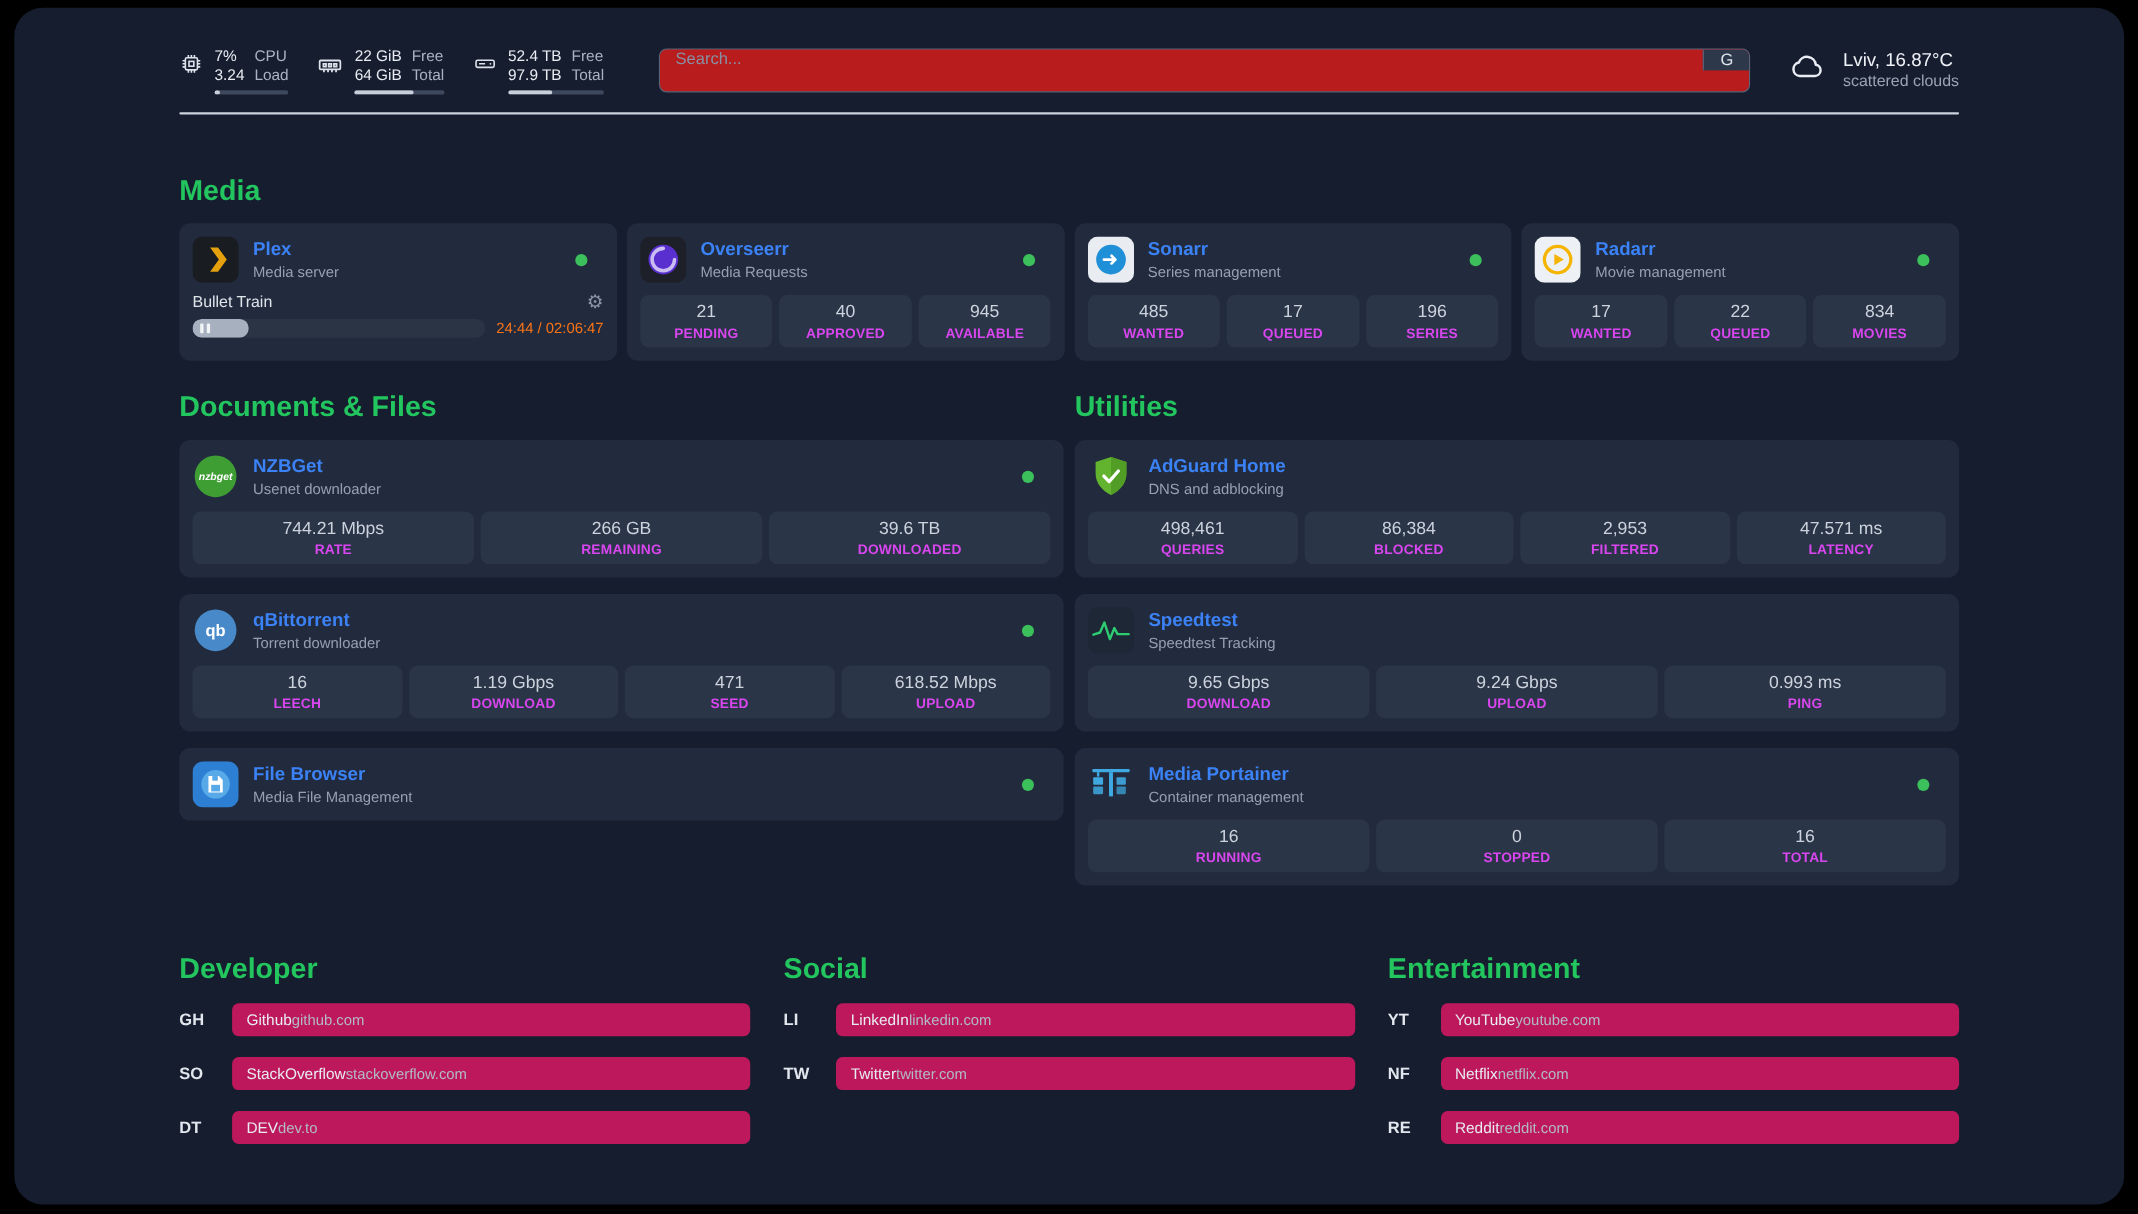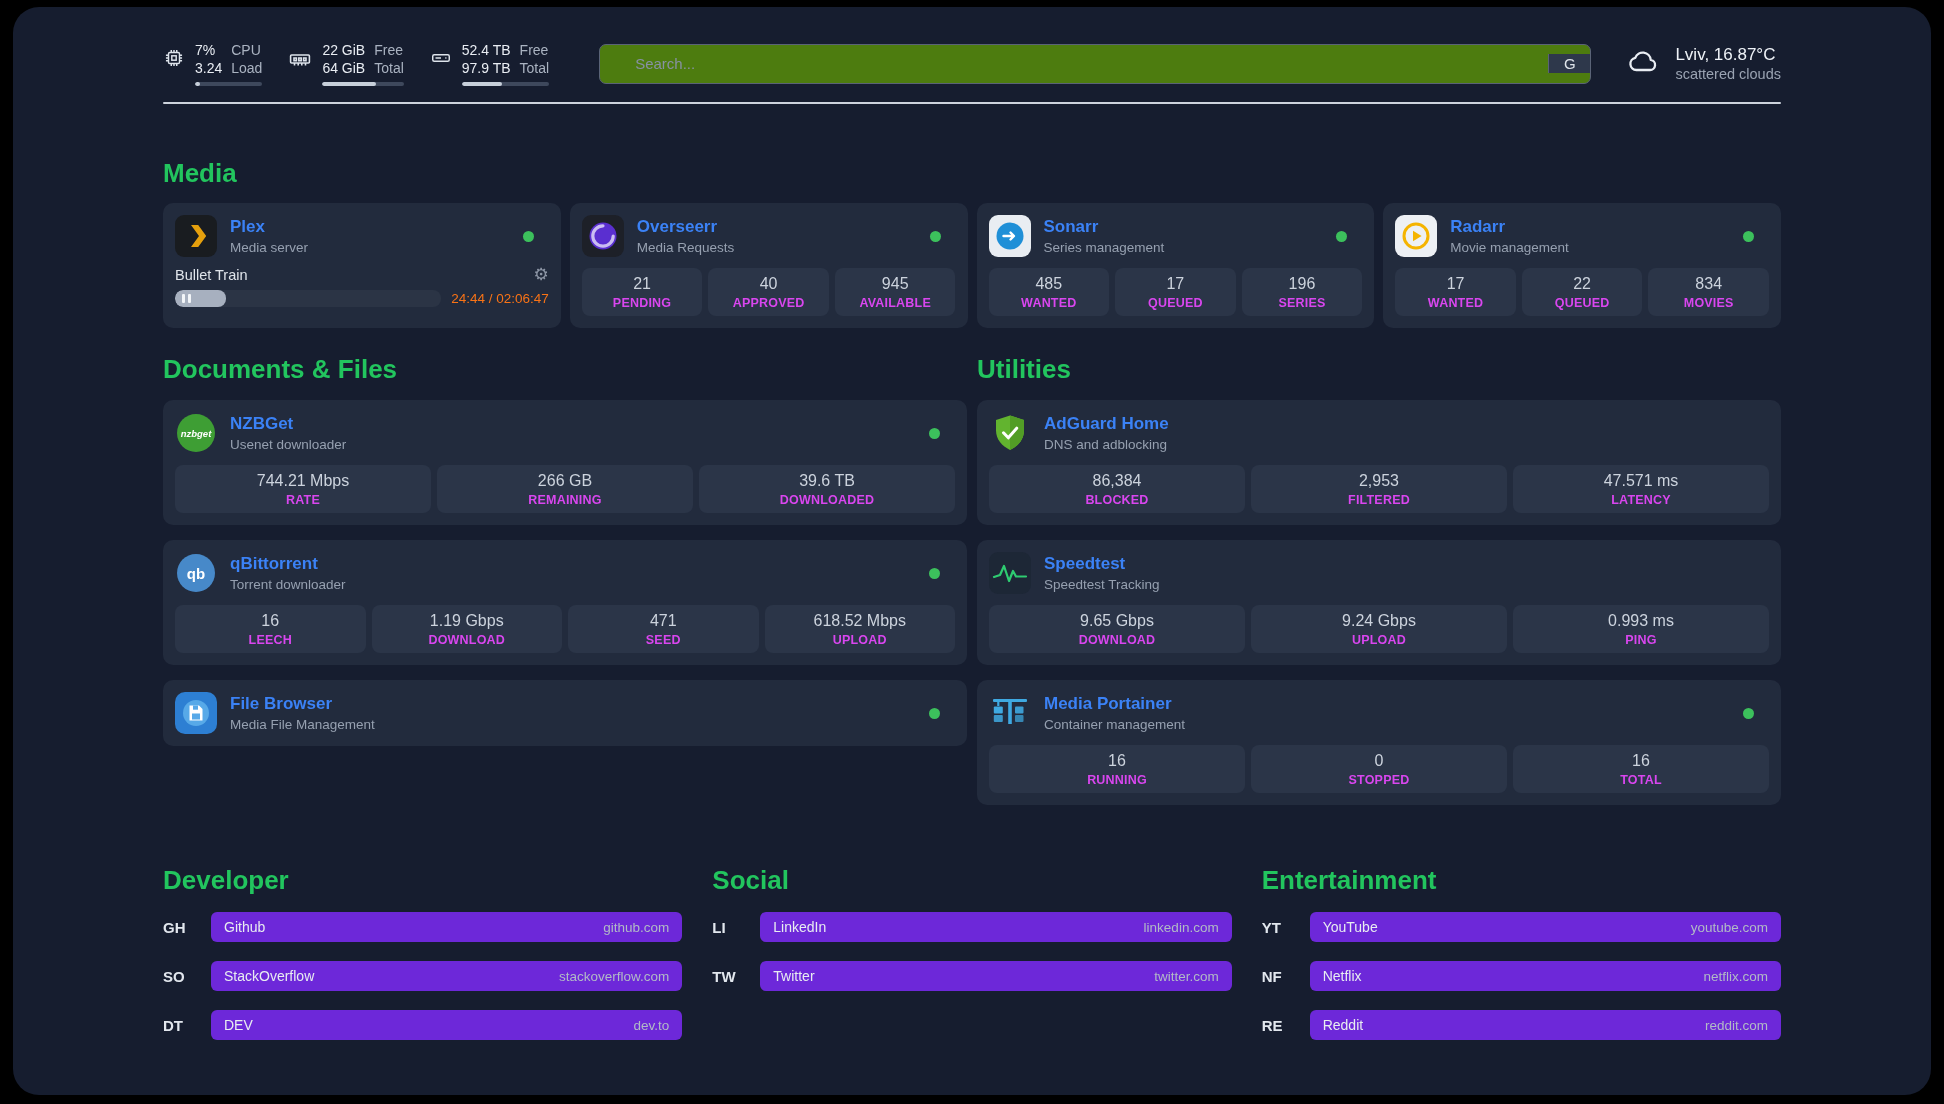--- a/index.html
+++ b/index.html
@@ -21,22 +21,22 @@
   .sysbody { display:flex; flex-direction:column; }
   .sysrow { display:flex; gap:9px; }
   .syscol { display:flex; flex-direction:column; }
   .sysval { font-size:14px; color:#e9edf3; line-height:1.3; white-space:nowrap; }
   .syslab { font-size:14px; color:#aab3c1; line-height:1.3; white-space:nowrap; }
   .sysbar { margin-top:5px; height:4px; border-radius:2px; background:#3e485c; overflow:hidden; }
   .sysfill { height:100%; background:#c7cfda; border-radius:2px; }
 
   .searchbar {
     flex:1; max-width:1000px; height:38px; margin:0 28px 0 24px;
-    border:1px solid #5a6377; border-radius:7px; background:#4d7c0f;
-    display:flex; align-items:center; overflow:hidden;padding-left:21px;
+    border:1px solid #5a6377; border-radius:7px; background:#b91c1c;
+    display:flex; align-items:flex-start; overflow:hidden;
   }
   .searchbar input {
     flex:1; background:transparent; border:none; outline:none;
     color:#dfe4ea; font-size:15px; padding:0 14px;
     font-family:"Liberation Sans", sans-serif;
   }
   .searchbar input::placeholder { color:#8791a3; }
   .search-go {
     width:42px; border:none; border-left:1px solid #5a6377; cursor:pointer;
     background:#2e384b; color:#dfe4ea; font-size:15px;
@@ -82,22 +82,22 @@
   .col .section-title { margin-bottom:15px; }
   .col .card { margin-bottom:15px; }
   .col .card:last-child { margin-bottom:0; }
 
   
   .links-grid { display:grid; grid-template-columns:1fr 1fr 1fr; gap:0 30px; margin-top:60px; }
   .links-col .section-title { margin-bottom:16px; }
   .link-row { display:flex; align-items:center; margin-bottom:19px; }
   .link-abbr { width:34px; flex:0 0 34px; font-size:15px; font-weight:600; color:#e2e7ee; }
   .link-bar {
-    flex:1; height:30px; margin-left:14px; background:#6d28d9; border-radius:6px;
-    display:flex; align-items:center; justify-content:space-between;
+    flex:1; height:30px; margin-left:14px; background:#be185d; border-radius:6px;
+    display:flex; align-items:center; 
     padding:0 13px; cursor:pointer; text-decoration:none;
   }
   .link-name { font-size:14px; color:#e8ecf1; }
   .link-domain { font-size:13.5px; color:#b2bac6; }
 </style>
 </head>
 <body>
 
 <div class="page">
 <div class="inner">
@@ -430,20 +430,24 @@
                   <path d="M14.5 20.8l4.8 5 8.4-9.6" stroke="#fff" stroke-width="3" fill="none" stroke-linecap="round" stroke-linejoin="round"></path>
                 </svg>
           </span>
           <div class="app-meta">
             <div class="app-name">AdGuard Home</div>
             <div class="app-sub">DNS and adblocking</div>
           </div>
         </div>
         <div class="stats">
           <div class="stat">
+            <div class="stat-value">498,461</div>
+                <div class="stat-label">QUERIES</div>
+          </div>
+          <div class="stat">
             <div class="stat-value">86,384</div>
                 <div class="stat-label">BLOCKED</div>
           </div>
           <div class="stat">
             <div class="stat-value">2,953</div>
                 <div class="stat-label">FILTERED</div>
           </div>
           <div class="stat">
             <div class="stat-value">47.571 ms</div>
                 <div class="stat-label">LATENCY</div>

